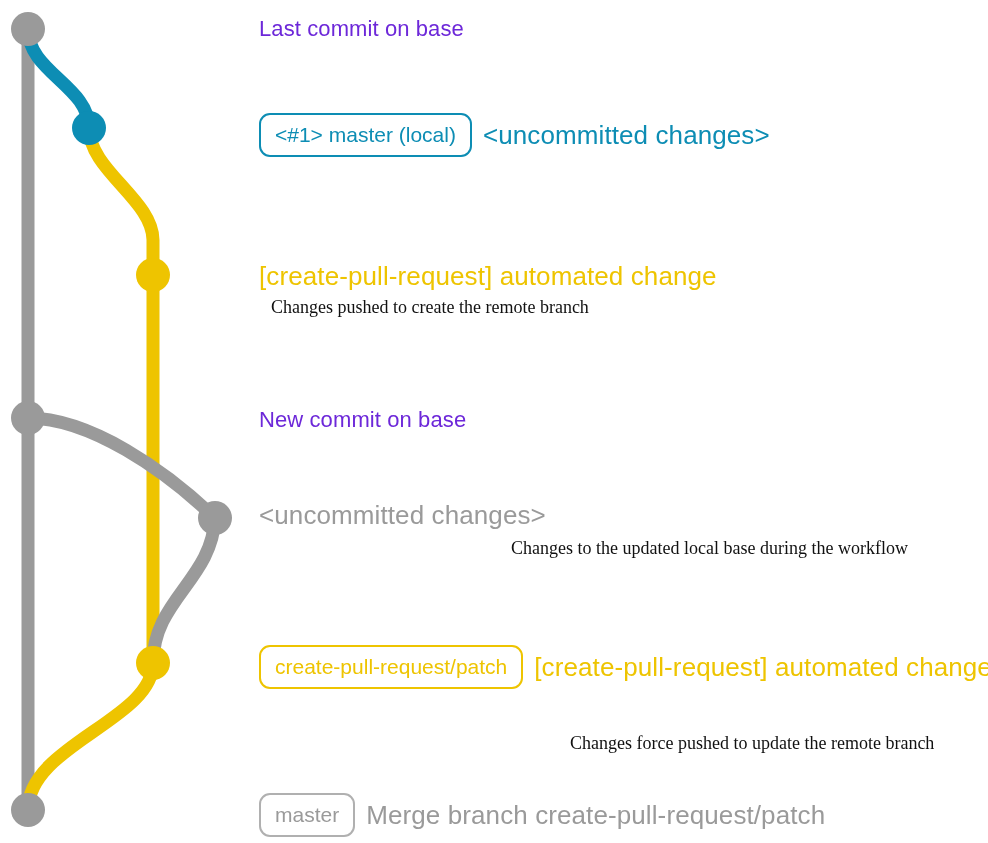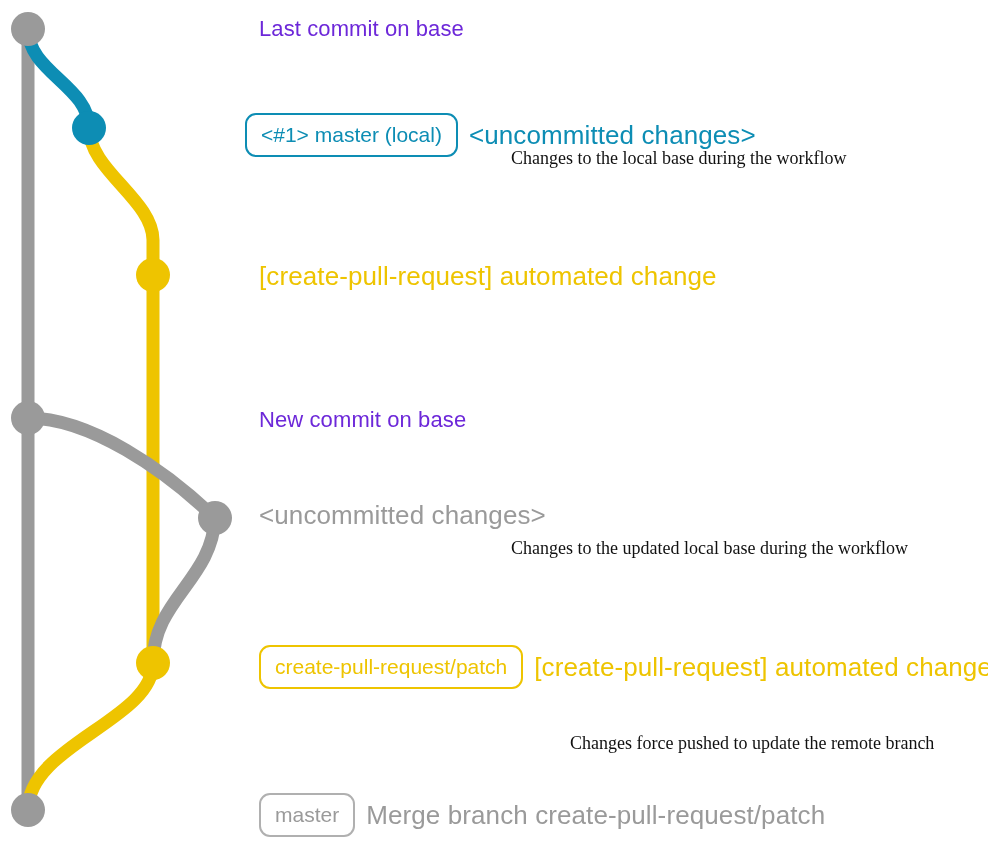--- a/index.html
+++ b/index.html
@@ -121,29 +121,29 @@
   <circle cx="153" cy="663" r="17" fill="#eec400"></circle>
   <circle cx="28" cy="810" r="17" fill="#9a9a9a"></circle>
 </svg>
 
 <div class="annotations">
 
   <div class="row" style="left:259px; top:18px;">
     <span class="plain-label">Last commit on base</span>
   </div>
 
-  <div class="row headline-row" style="left:245px; top:113px;">
+  <div class="row headline-row" style="left:259px; top:113px;">
     <span class="badge teal">&lt;#1&gt; master (local)</span>
     <span class="headline teal">&lt;uncommitted changes&gt;</span>
   </div>
-  <div class="description" style="left:511px; top:149px;">Changes to the local base during the workflow</div>
 
   <div class="row" style="left:259px; top:263px;">
     <span class="headline yellow">[create-pull-request] automated change</span>
   </div>
+  <div class="description" style="left:271px; top:298px;">Changes pushed to create the remote branch</div>
 
   <div class="row" style="left:259px; top:409px;">
     <span class="plain-label">New commit on base</span>
   </div>
 
   <div class="row headline-row" style="left:259px; top:502px;">
     <span class="headline gray">&lt;uncommitted changes&gt;</span>
   </div>
   <div class="description" style="left:511px; top:539px;">Changes to the updated local base during the workflow</div>
 

